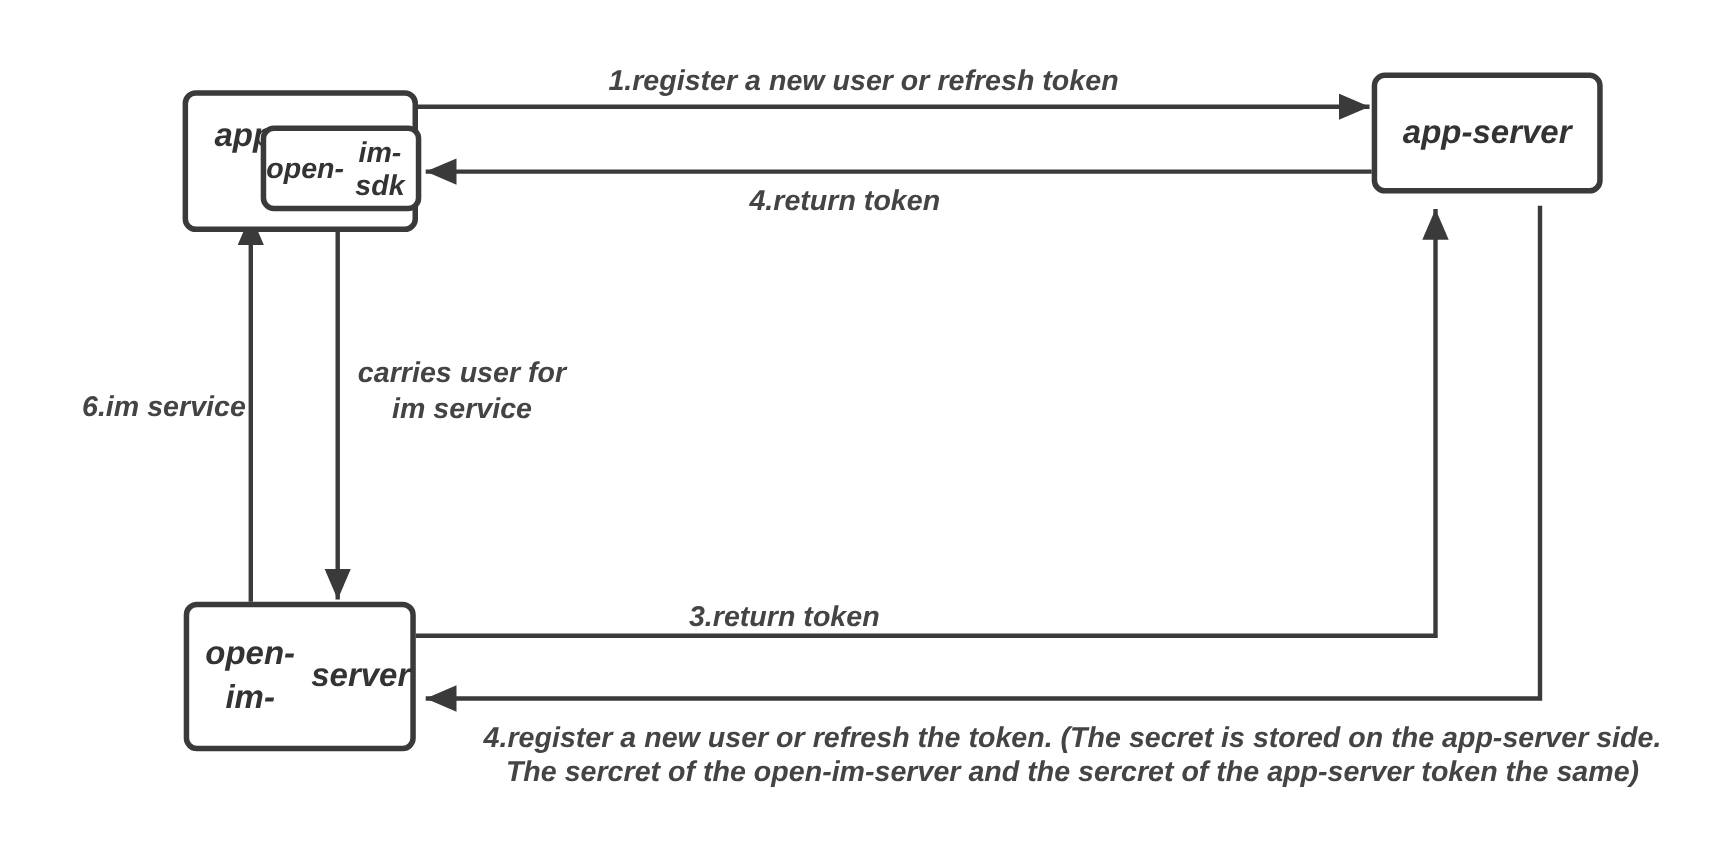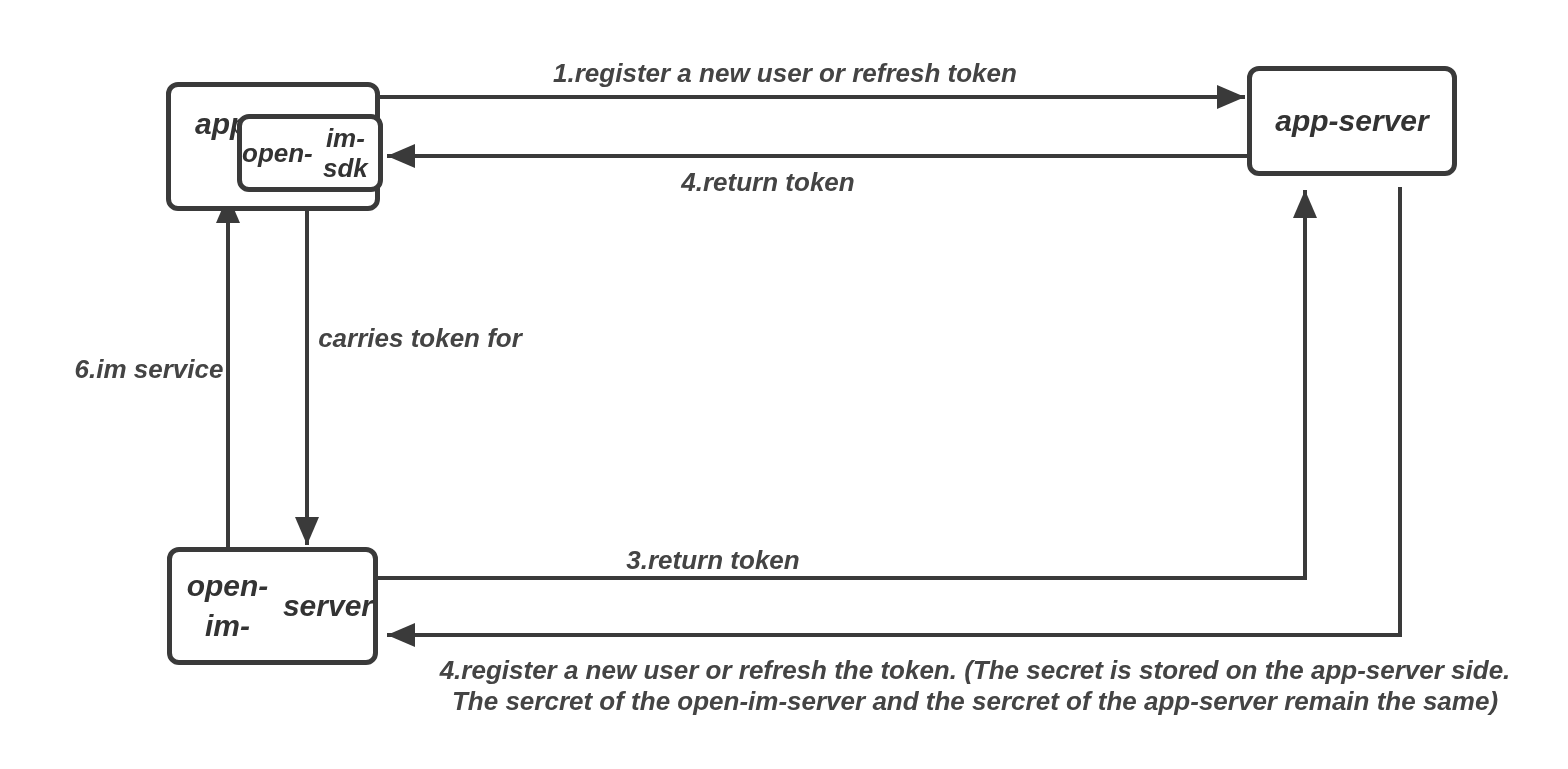--- a/index.html
+++ b/index.html
@@ -64,21 +64,21 @@
     left: 1247px;
     top: 66px;
     width: 210px;
     height: 110px;
     font-size: 30px;
   }
   #node-im-server {
     left: 167px;
     top: 547px;
     width: 211px;
-    height: 118px;
+    height: 136px;
     font-size: 30px;
     line-height: 40px;
   }
   .edge-label {
     position: absolute;
     color: #444444;
     font-style: italic;
     font-weight: 600;
     font-size: 26px;
     line-height: 31px;
@@ -136,23 +136,24 @@
     <span>server</span>
   </div>
 
   <div class="edge-label" id="label-e1">1.register a new user or refresh token</div>
 
   <div class="edge-label" id="label-e4">4.return token</div>
 
   <div class="edge-label" id="label-e6">6.im service</div>
 
   <div class="edge-label" id="label-e5">
-    <div>carries token for</div>
+    <div>carries user for</div>
+    <div>im service</div>
   </div>
 
   <div class="edge-label" id="label-e3">3.return token</div>
 
   <div class="edge-label" id="label-e2">
     <div>4.register a new user or refresh the token. (The secret is stored on the app-server side.</div>
-    <div>The sercret of the open-im-server and the sercret of the app-server remain the same)</div>
+    <div>The sercret of the open-im-server and the sercret of the app-server token the same)</div>
   </div>
 
 </div>
 
 </body></html>

